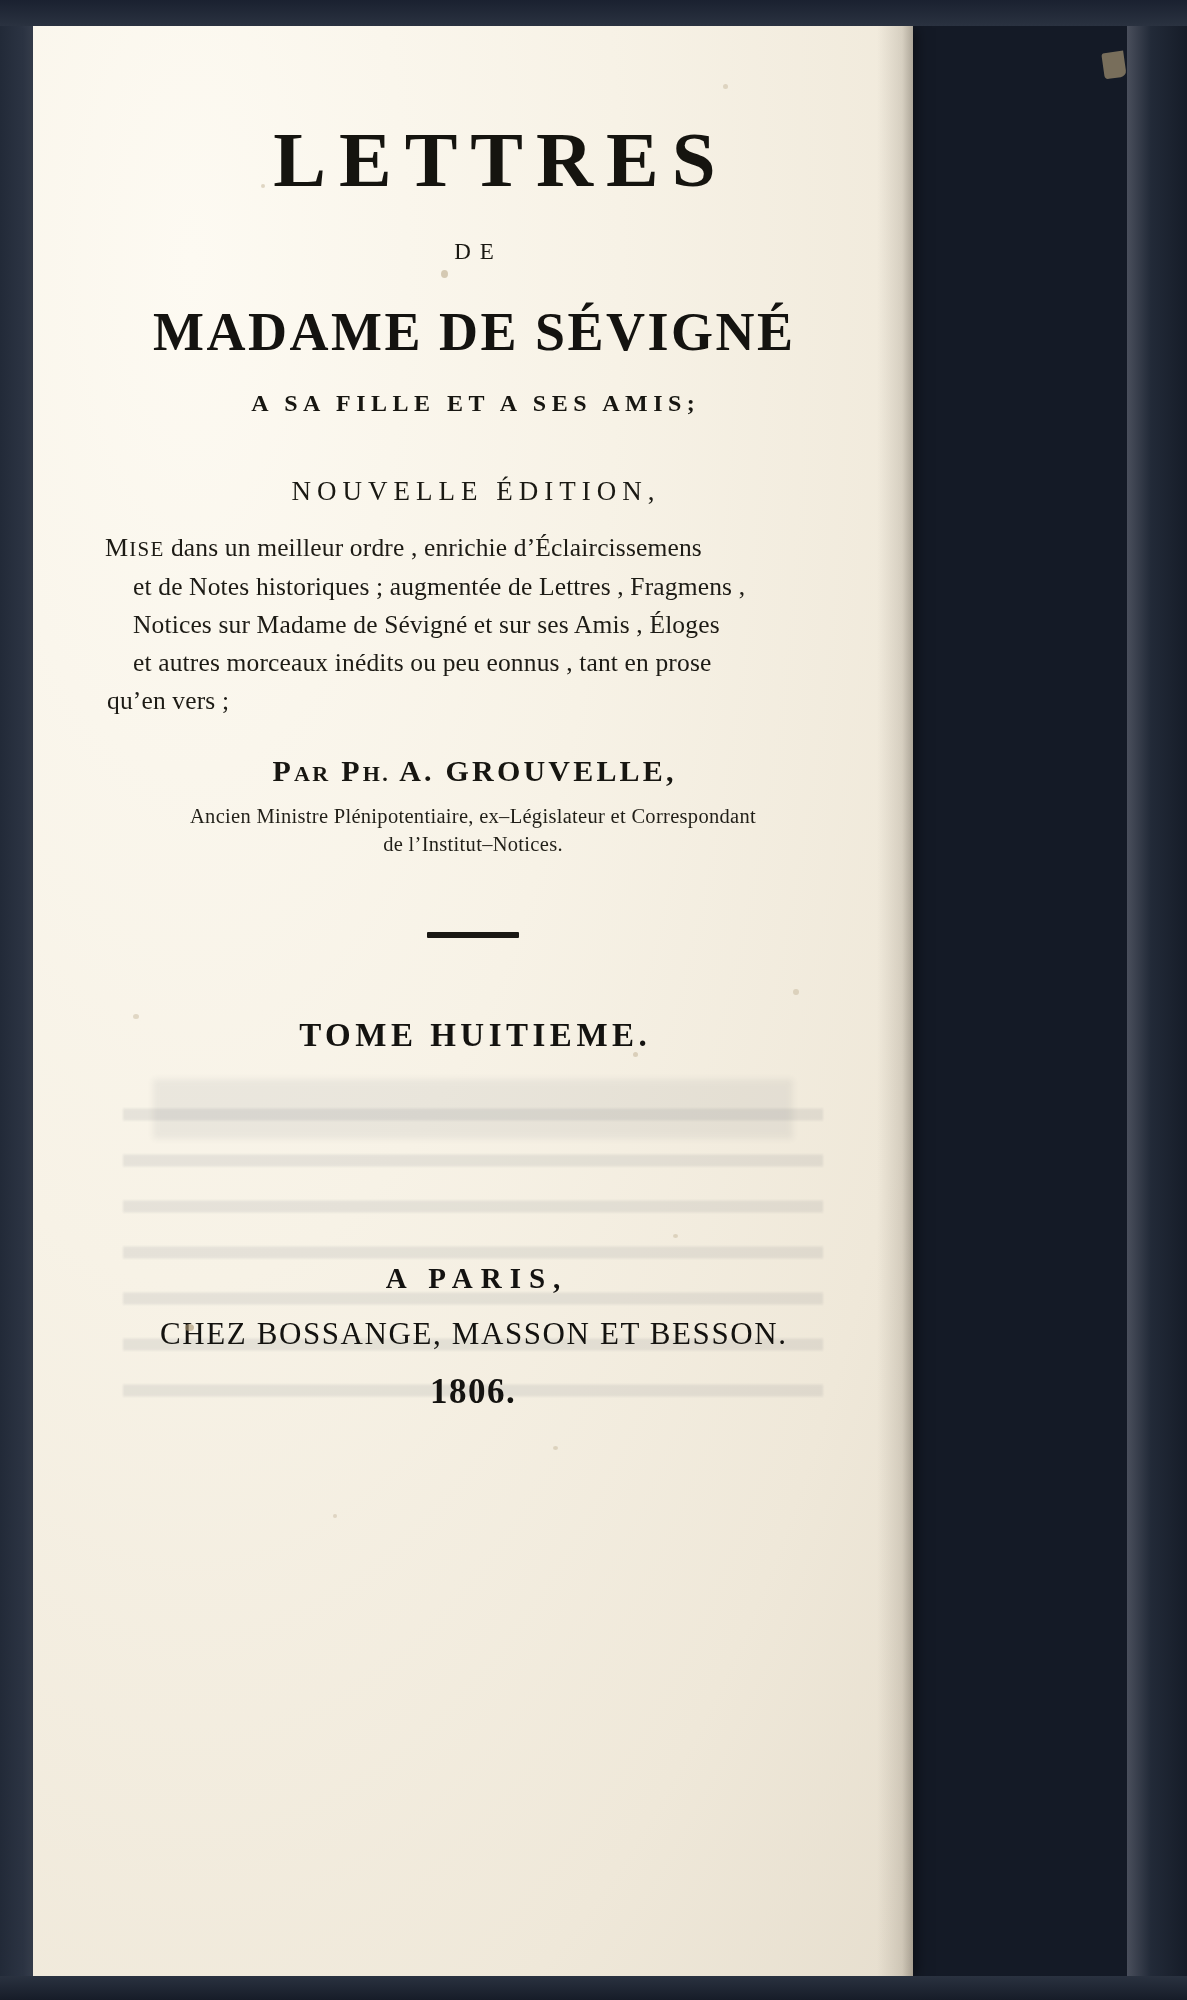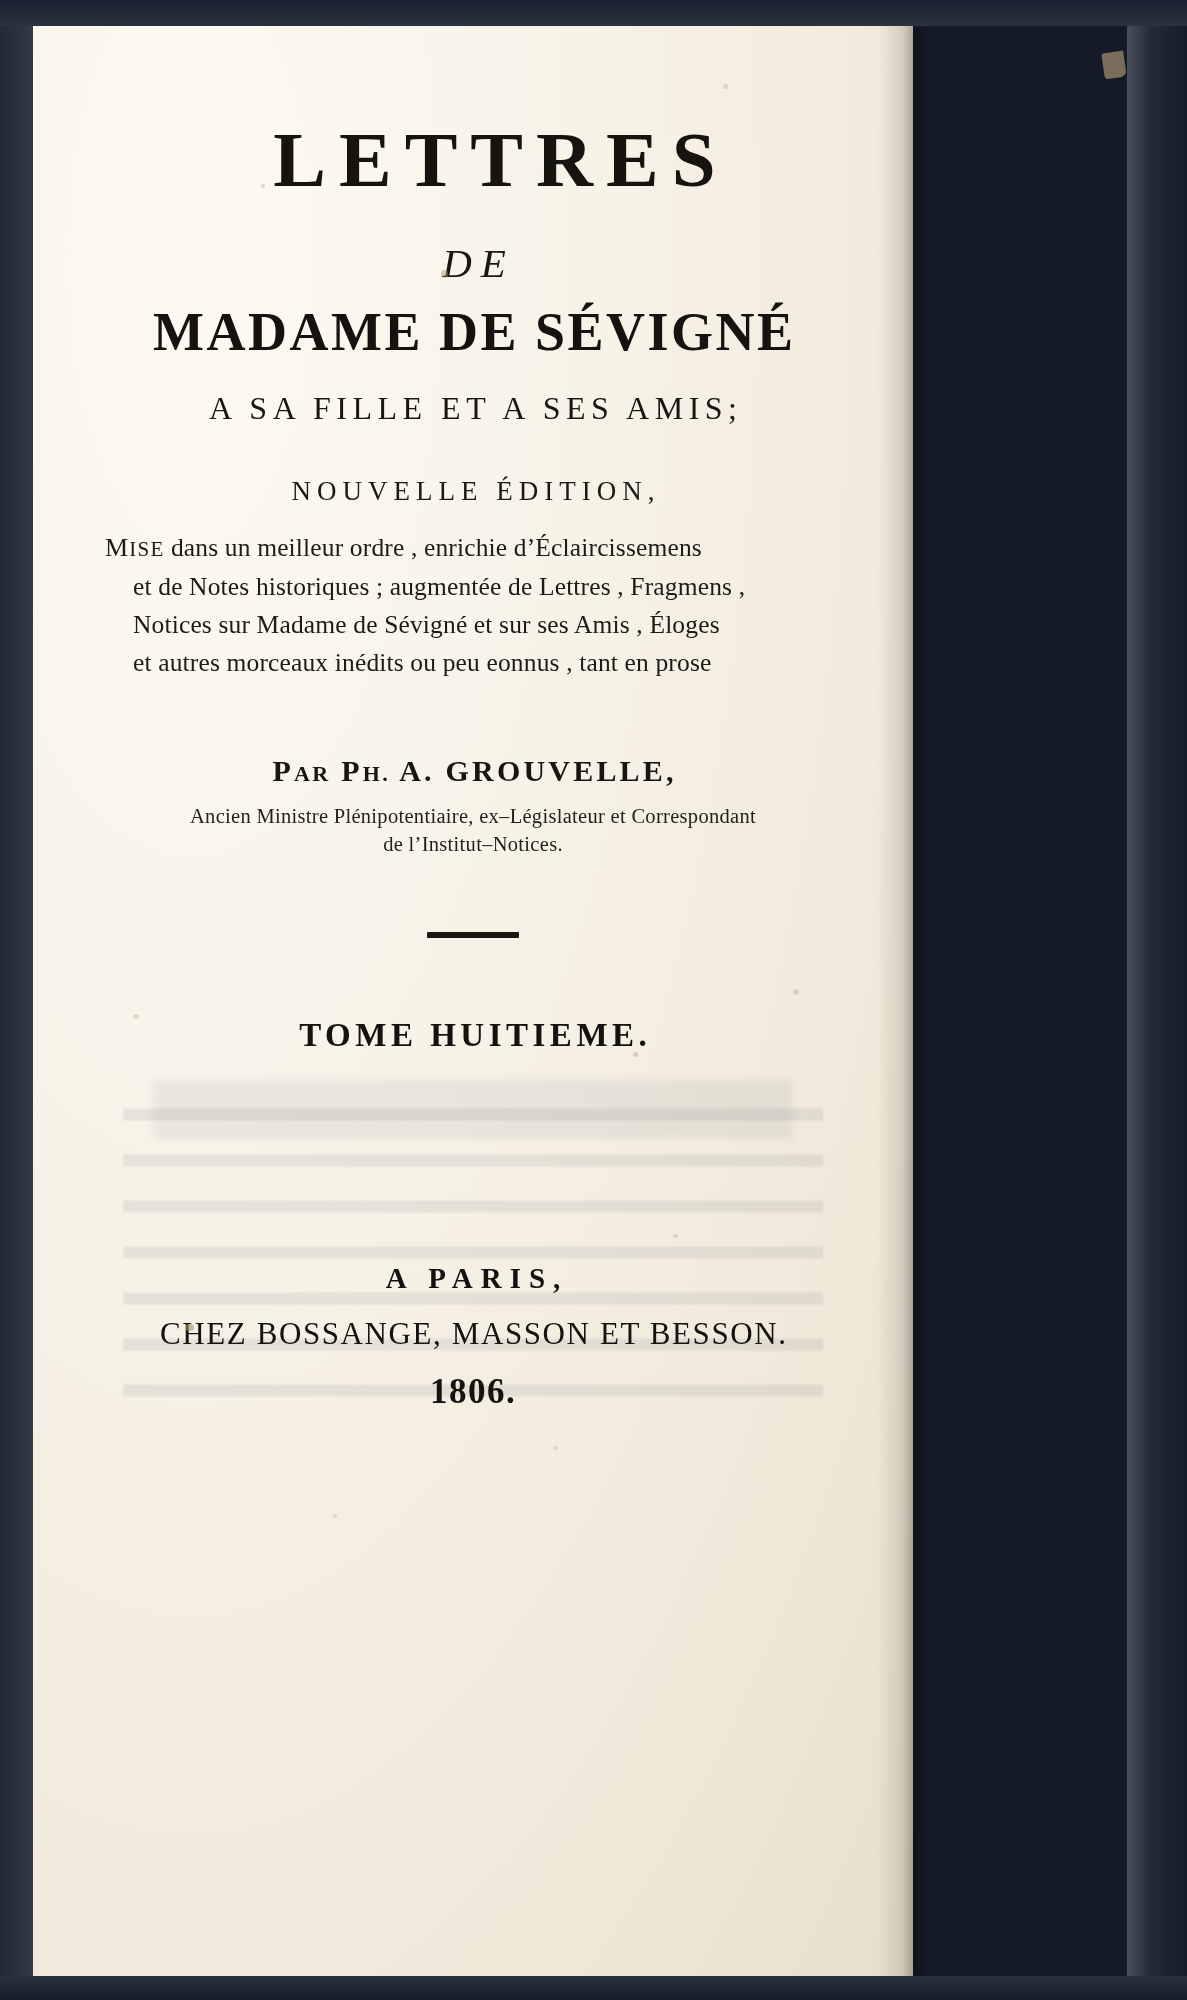--- a/index.html
+++ b/index.html
@@ -127,47 +127,46 @@
     font-weight: 700;
     text-indent: 13px;
     color: #15140f;
     margin-left: 43px;
   }
 
   .l-de {
     position: absolute;
     left: 2px; right: 0;
     top: 215px;
-    font-size: 41px;
+    font-size: 23px;
     letter-spacing: 9px;
     text-indent: 9px;
     font-weight: 500;
     color: #191812;
-    font-style: italic;
   }
 
   .l-author-name {
     position: absolute;
     left: 0; right: 0;
     top: 277px;
     font-size: 54px;
     letter-spacing: 2.5px;
     text-indent: 2.5px;
     font-weight: 700;
     color: #141310;
   }
 
   .l-dedicatee {
     position: absolute;
     left: 0; right: 0;
     top: 366px;
-    font-size: 32px;
+    font-size: 24px;
     letter-spacing: 5.5px;
     text-indent: 5.5px;
-    font-weight: 400;
+    font-weight: 700;
     color: #171611;
   }
 
   .l-edition {
     position: absolute;
     left: 0; right: 0;
     top: 452px;
     font-size: 27px;
     letter-spacing: 6px;
     text-indent: 6px;
@@ -320,20 +319,21 @@
 
       <div class="l-dedicatee">A SA FILLE ET A SES AMIS;</div>
 
       <div class="l-edition">NOUVELLE ÉDITION,</div>
 
       <div class="l-blurb">
         <span class="l-blurb-line ln1"><span class="smallcaps-lead"><span class="lead-cap">M</span><span>ISE</span></span> <span>dans un meilleur ordre , enrichie d’Éclaircissemens</span></span>
         <span class="l-blurb-line ln2">et de Notes historiques ; augmentée de Lettres , Fragmens ,</span>
         <span class="l-blurb-line ln3">Notices sur Madame de Sévigné et sur ses Amis , Éloges</span>
         <span class="l-blurb-line ln4">et autres morceaux inédits ou peu eonnus , tant en prose</span>
+        <span class="l-blurb-line ln5">qu’en vers ;</span>
       </div>
 
       <div class="l-par">
         <span>P</span><span class="sc">AR</span>
         <span>P</span><span class="sc">H.</span>
         <span>A.</span>
         <span>GROUVELLE,</span>
       </div>
 
       <div class="l-credential">

